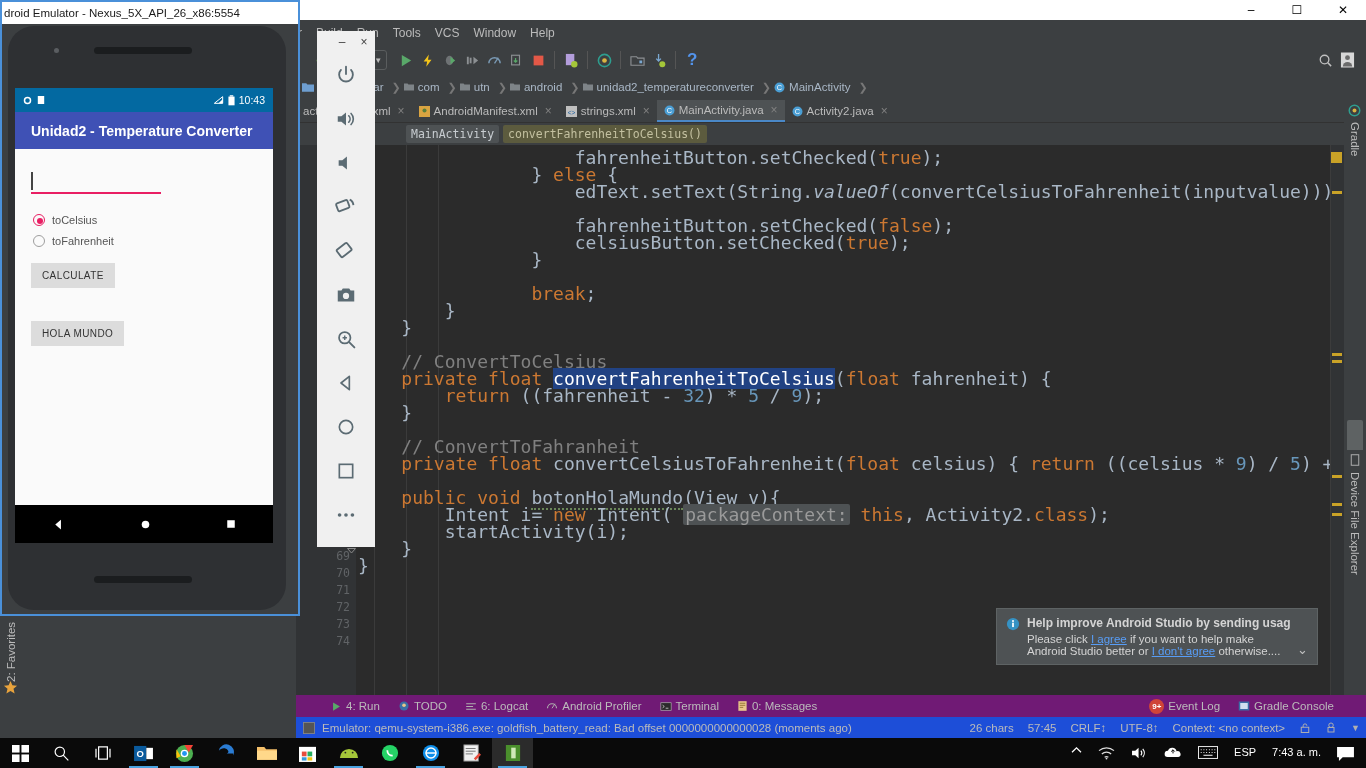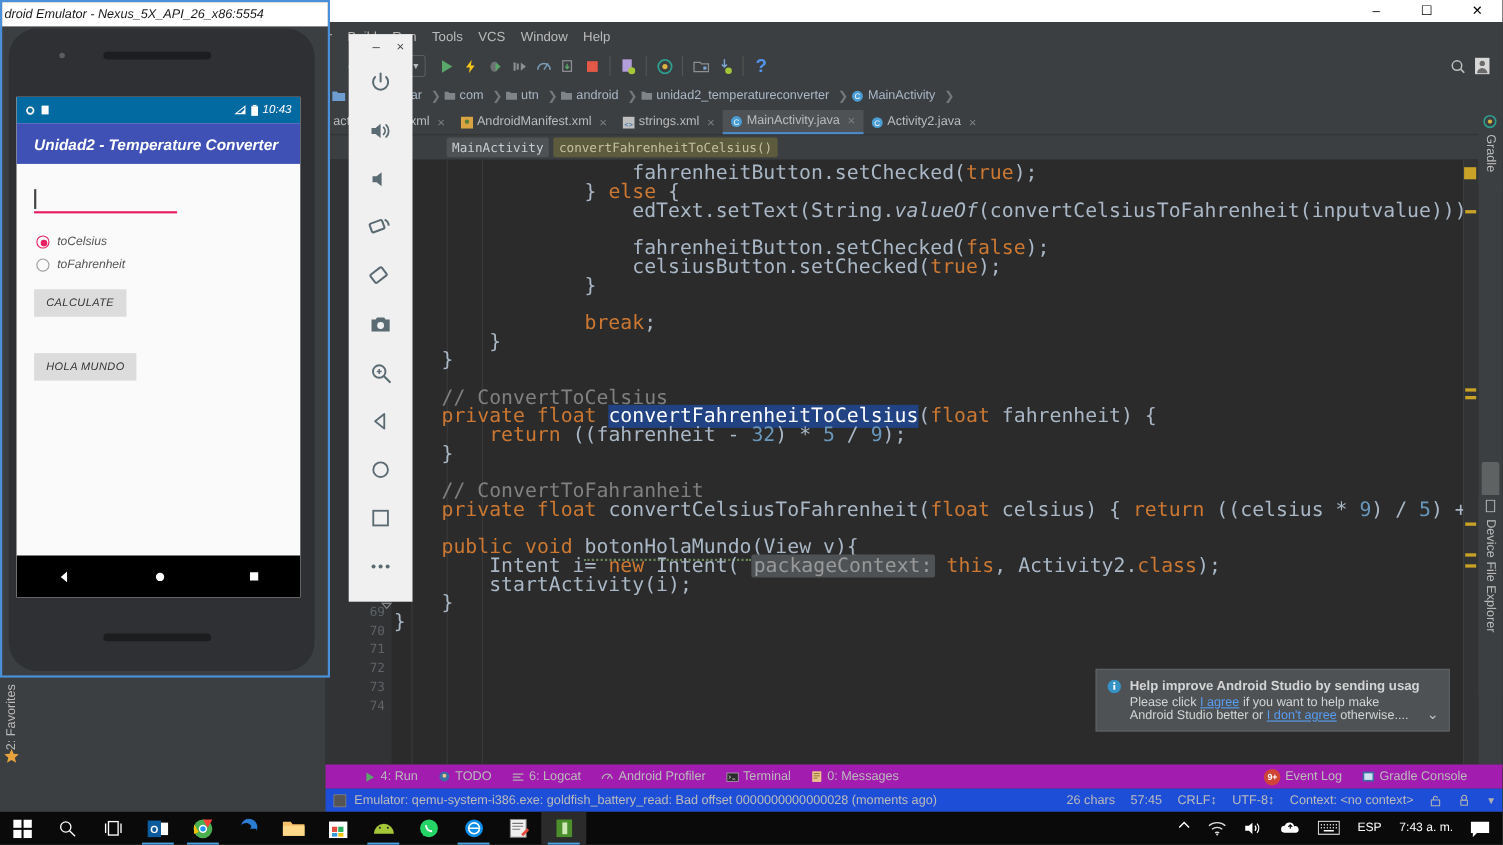--- a/index.html
+++ b/index.html
@@ -79,39 +79,39 @@
      background:#3c3f41; }
 
   
   #notif { right:48px; bottom:73px; width:322px; background:#4e5254;
      border:1px solid #5e6364; padding:7px 9px; font-size:11.5px; color:#d4d4d4;
      overflow:hidden;}
   #notif b { font-size:12px; }
   #notif a { color:#589df6; text-decoration:underline; }
 
   
-  #as-bottombar { left:0; top:695px; width:1070px; height:22px; background:#a21caf;
+  #as-bottombar { left:0; top:695px; width:1070px; height:22px; background:#701a75;
      display:flex; align-items:center; font-size:11.5px; gap:0; }
   .twbtn { display:flex; align-items:center; gap:4px; padding:0 9px; white-space:nowrap;}
   #as-statusbar { left:0; top:717px; width:1070px; height:21px; background:#1d4ed8;
      display:flex; align-items:center; font-size:11.5px; color:#bbbbbb; }
 
   
   #fav-tab { left:0; top:612px; width:22px; height:88px; background:#3c3f41; }
   #fav-tab span { position:absolute; left:-21px; top:32px; width:64px;
      transform:rotate(-90deg); font-size:11.5px; color:#bbb; white-space:nowrap; }
 
   
   .vtab { position:absolute; right:0; width:22px; background:#3c3f41; color:#bbb; }
   .vtab span { position:absolute; white-space:nowrap; font-size:11.5px;
      transform:rotate(90deg); transform-origin:left top; }
 
   
   #emu { left:0; top:0; width:300px; height:616px; background:#3c3f41;
-     border:2px solid #4a90d9;font-style:italic; }
+     border:2px solid #4a90d9; }
   #emu-title { position:absolute; left:0; top:0; width:296px; height:22px;
      background:#ffffff; color:#1a1a1a; font-size:11.5px; display:flex;
      align-items:center; padding-left:2px; white-space:nowrap; }
   #phone { position:absolute; left:6px; top:24px; width:278px; height:584px;
      background:#2e3033; border-radius:26px; }
   #phone-top-dot { position:absolute; left:46px; top:22px; width:5px; height:5px;
      border-radius:50%; background:#5a5d61; }
   #phone-speaker { position:absolute; left:86px; top:21px; width:98px; height:7px;
      border-radius:4px; background:#1b1d1f; }
   #phone-bottom-speaker { position:absolute; left:86px; bottom:27px; width:98px;

